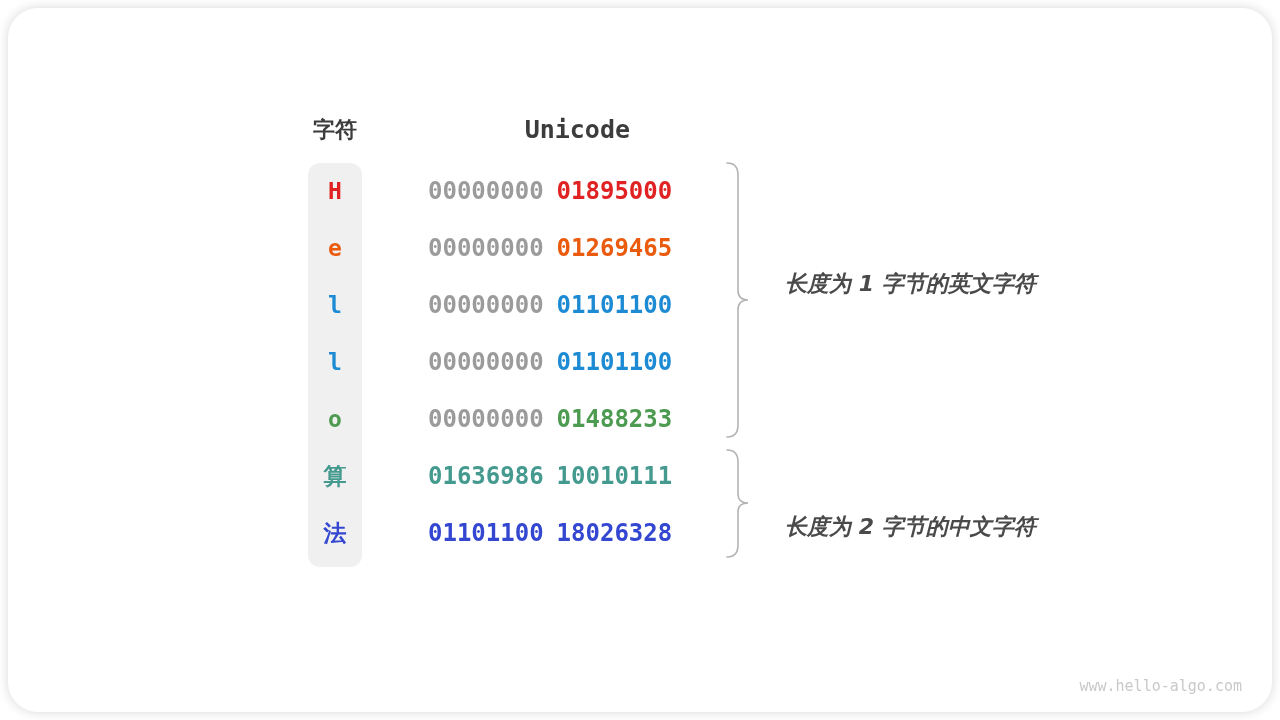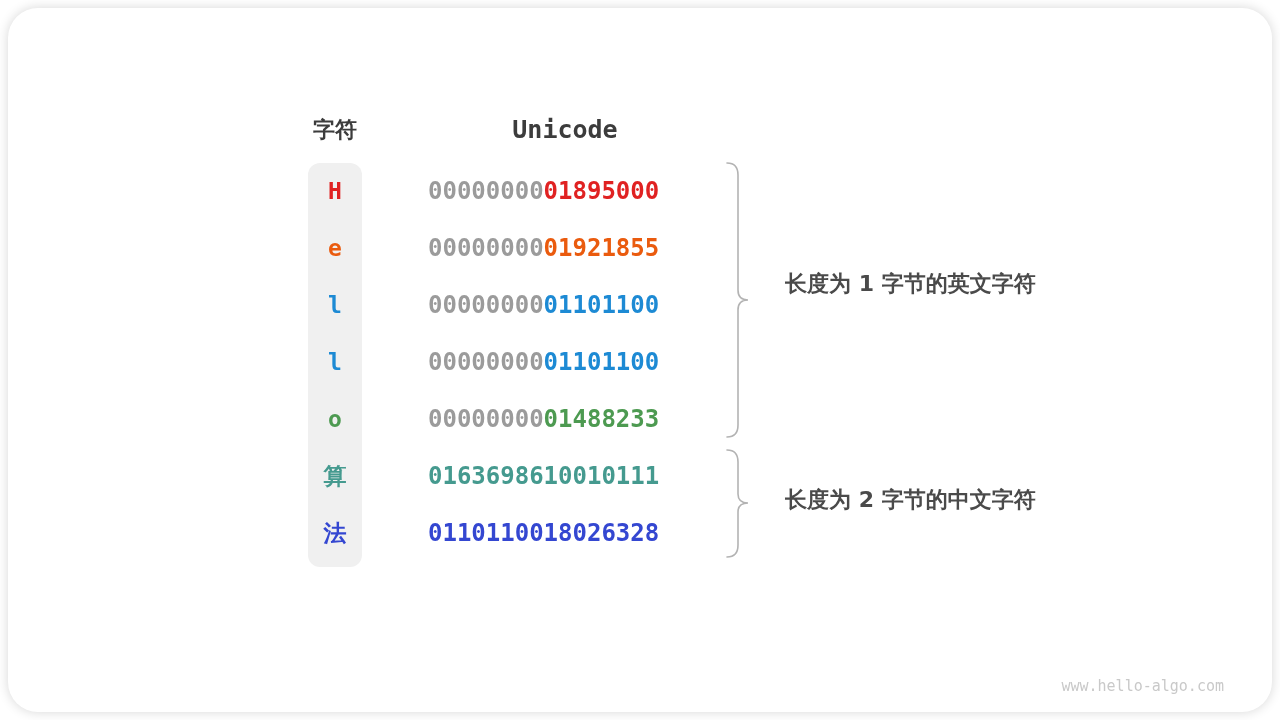--- a/index.html
+++ b/index.html
@@ -2,38 +2,38 @@
 <html><head>
 <meta charset="utf-8">
 <style>
   html,body{margin:0;padding:0;background:#ffffff;}
   .canvas{position:relative;width:1280px;height:720px;background:#ffffff;overflow:hidden;
           font-family:"DejaVu Sans","Liberation Sans",sans-serif;}
   .card{position:absolute;left:8px;top:8px;width:1264px;height:704px;background:#ffffff;
         border-radius:30px;box-shadow:0 0 12px rgba(0,0,0,0.16);}
   .hdr-char{position:absolute;left:308px;top:116px;width:54px;text-align:center;
             font-size:22px;font-weight:bold;color:#3c3c3c;line-height:28px;}
-  .hdr-uni{position:absolute;left:468px;top:115px;width:194px;text-align:center;
+  .hdr-uni{position:absolute;left:436px;top:115px;width:194px;text-align:right;
            font-family:"DejaVu Sans Mono","Liberation Mono",monospace;
            font-size:25px;font-weight:bold;color:#3c3c3c;line-height:30px;}
   .char-col{position:absolute;left:308px;top:163px;width:54px;height:404px;
             background:#f0f0f0;border-radius:12px;}
   .cell-char{position:absolute;left:308px;width:54px;text-align:center;
              font-family:"DejaVu Sans Mono","DejaVu Sans",monospace;
              font-size:23px;font-weight:bold;line-height:30px;}
-  .cell-bin{position:absolute;left:428px;display:flex;
+  .cell-bin{position:absolute;left:428px;display:flex;gap:13px;
             font-family:"DejaVu Sans Mono","Liberation Mono",monospace;
             font-size:24px;font-weight:bold;line-height:30px;white-space:pre;}
   .braces{position:absolute;left:700px;top:150px;width:80px;height:420px;}
   .anno{position:absolute;left:785px;width:max-content;text-align:right;
-        font-size:22px;font-weight:600;color:#4a4a4a;}
+        font-size:22px;font-weight:600;color:#4a4a4a;font-style:italic;}
   .anno-en{top:265px;line-height:37px;}
   .anno-en .sub{color:#9e9e9e;font-weight:bold;}
-  .anno-cn{top:483px;line-height:34px;}
-  .watermark{position:absolute;right:56px;top:677px;
+  .anno-cn{top:510px;line-height:34px;}
+  .watermark{position:absolute;right:38px;top:677px;
              font-family:"DejaVu Sans Mono","Liberation Mono",monospace;
              font-size:15px;color:#c9c9c9;}
 </style>
 </head>
 <body>
 
 <div class="canvas">
   <div class="card"></div>
 
   <div class="hdr-char">字符</div>
@@ -43,21 +43,21 @@
 
   <div class="cell-char" style="top: 176px; color: rgb(224, 34, 34);">H</div>
   <div class="cell-bin" style="top:176px">
     <span style="color: rgb(155, 155, 155);">00000000</span>
     <span style="color: rgb(224, 34, 34);">01895000</span>
   </div>
 
   <div class="cell-char" style="top: 233px; color: rgb(234, 91, 14);">e</div>
   <div class="cell-bin" style="top:233px">
     <span style="color: rgb(155, 155, 155);">00000000</span>
-    <span style="color: rgb(234, 91, 14);">01921855</span>
+    <span style="color: rgb(234, 91, 14);">01269465</span>
   </div>
 
   <div class="cell-char" style="top: 290px; color: rgb(29, 138, 212);">l</div>
   <div class="cell-bin" style="top:290px">
     <span style="color: rgb(155, 155, 155);">00000000</span>
     <span style="color: rgb(29, 138, 212);">01101100</span>
   </div>
 
   <div class="cell-char" style="top: 347px; color: rgb(29, 138, 212);">l</div>
   <div class="cell-bin" style="top:347px">

